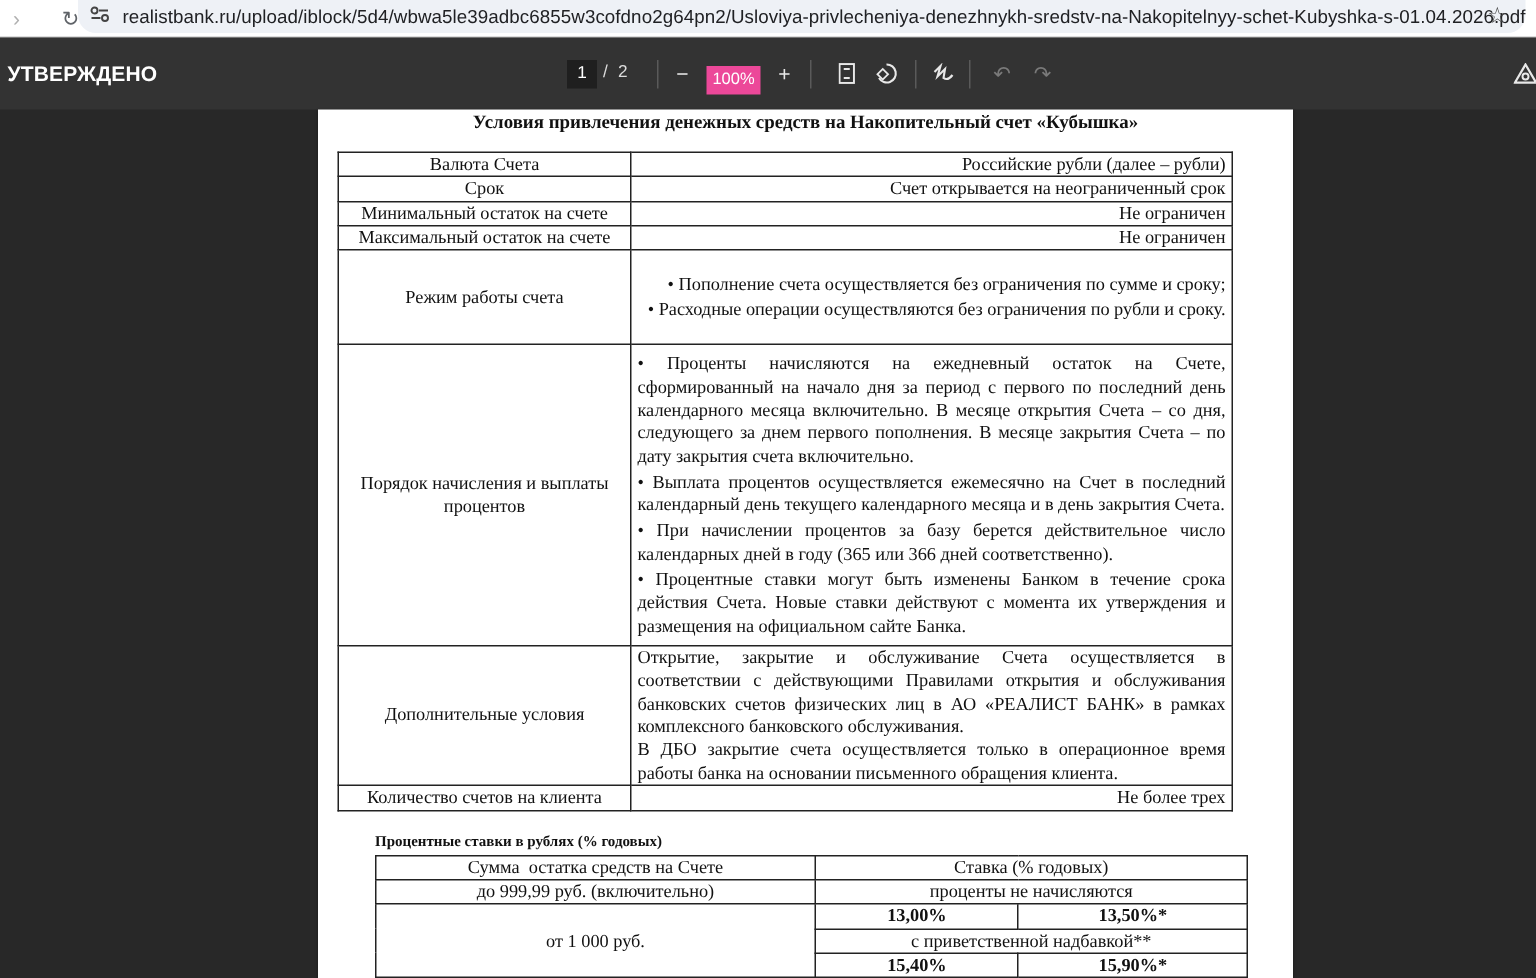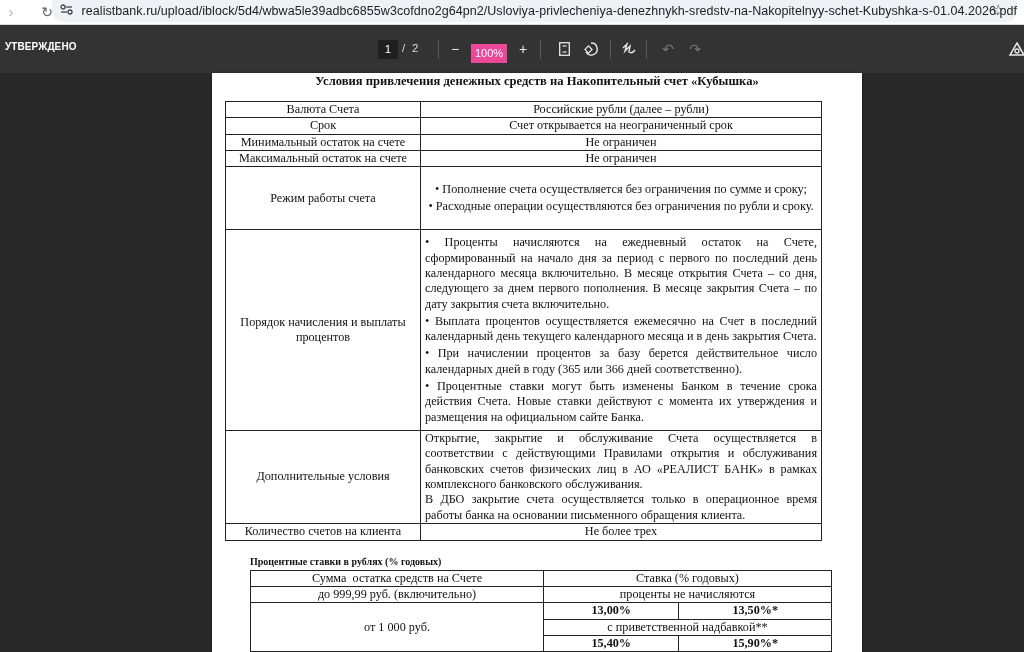--- a/index.html
+++ b/index.html
@@ -11,36 +11,36 @@
   .addrbar .nav-btn { width: 22px; height: 22px; display: flex; align-items: center; justify-content: center; color: #5f6368; font-size: 14px; }
   .addrbar .back { margin-left: 0; color: #b0b0b0; }
   .addrbar .reload { margin-left: 14px; }
   .url-pill { position: absolute; left: 52px; top: 0; width: 965px; height: 22px; background: #eef1f6; border-radius: 0 0 12px 12px; display: flex; align-items: center; }
   .url-pill .site-icon { width: 24px; text-align: center; color: #444; font-size: 12px; margin-left: 6px; }
   .url-pill .url-text { font-size: 12.5px; color: #202124; margin-left: 6px; white-space: nowrap; letter-spacing: 0.05px; }
   .url-pill .star { position: absolute; right: 12px; top: 1px; color: #444; font-size: 15px; }
 
   
   .pdfbar { position: absolute; left: 0; top: 25px; width: 1024px; height: 48px; background: #333333; color: #e8e8e8; }
-  .pdfbar .doc-title { position: absolute; left: 5px; top: 16px; font-size: 10px; font-weight: bold; color: #fff; letter-spacing: 0.1px; }
+  .pdfbar .doc-title { position: absolute; left: 5px; top: 16px; font-size: 14px; font-weight: bold; color: #fff; letter-spacing: 0.1px; }
   .pdfbar .page-input { position: absolute; left: 378px; top: 15px; width: 20px; height: 19px; background: #1f1f1f; color: #fff; font-size: 11.5px; text-align: center; line-height: 19px; border: none; }
   .pdfbar .page-sep { position: absolute; left: 402px; top: 17px; font-size: 11.5px; color: #ddd; }
   .pdfbar .page-total { position: absolute; left: 412px; top: 17px; font-size: 11.5px; color: #ddd; }
   .pdfbar .vdiv { position: absolute; top: 15px; width: 1px; height: 19px; background: #5a5a5a; }
   .pdfbar .tb-btn { position: absolute; top: 12px; width: 22px; height: 24px; display: flex; align-items: center; justify-content: center; color: #e8e8e8; font-size: 14px; }
   .pdfbar .zoom-input { position: absolute; left: 471px; top: 19px; width: 36px; height: 19px; background: #ec4899; color: #fff; font-size: 11px; text-align: center; line-height: 19px; }
   .pdfbar .disabled { color: #7a7a7a; }
 
   
   .page { position: absolute; left: 212px; top: 73px; width: 650px; height: 600px; background: #ffffff; box-shadow: 0 0 2px rgba(0,0,0,0.4); font-family: "Liberation Serif", serif; color: #111; }
   .doc-heading { position: absolute; left: 0; top: 1px; width: 650px; text-align: center; font-weight: bold; font-size: 12.6px; }
   table.terms { position: absolute; left: 13px; top: 28px; width: 597px; border-collapse: collapse; font-size: 12.2px; line-height: 15.3px; }
   table.terms td { border: 1px solid #222; padding: 0 4px; vertical-align: middle; }
   table.terms td.lbl { width: 195px; text-align: center; padding: 0 2px; }
-  table.terms td.val { text-align: center; }
+  table.terms td.val { text-align: right; }
   table.terms td.val.just { text-align: justify; }
   table.terms td.val p { margin: 0; }
 
   .rates-title { position: absolute; left: 38px; top: 483px; font-weight: bold; font-size: 10px; }
   table.rates { position: absolute; left: 38px; top: 497px; width: 582px; border-collapse: collapse; font-size: 12.2px; line-height: 15.2px; }
   table.rates td { border: 1px solid #222; text-align: center; padding: 0 4px; }
   table.rates td.b { font-weight: bold; }
   table.rates td.amt { width: 293px; }
 </style>
 </head>

